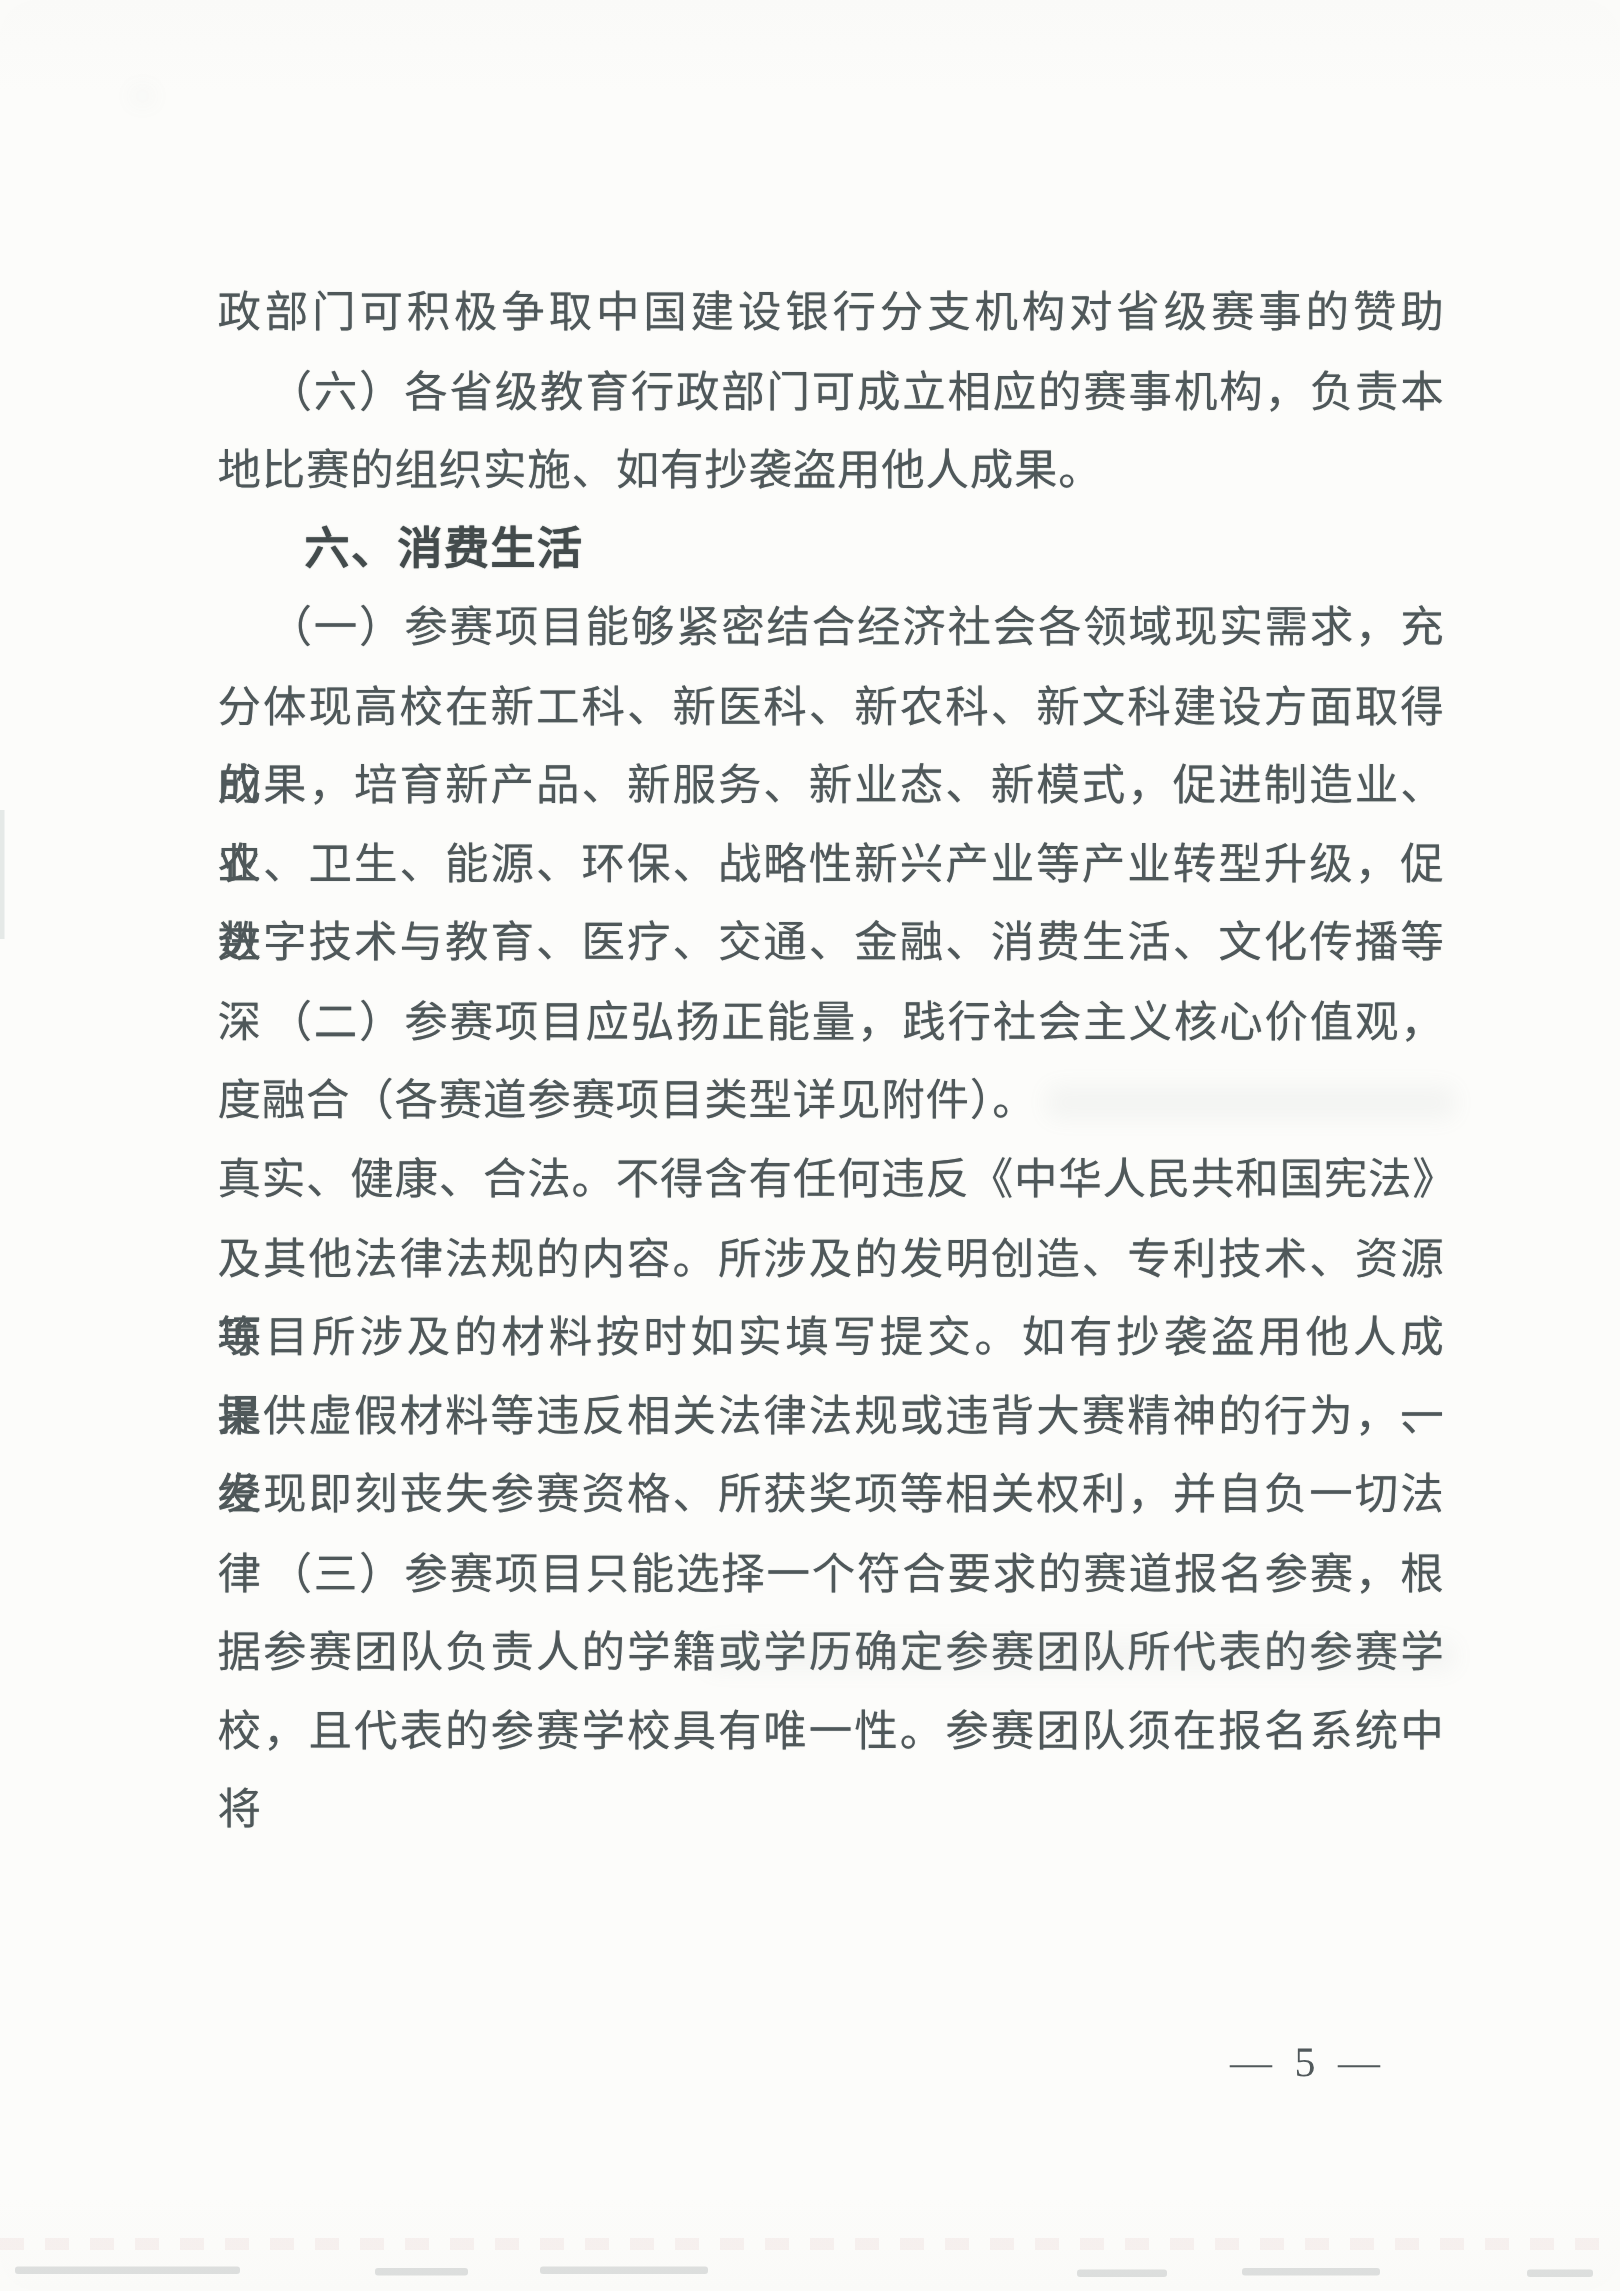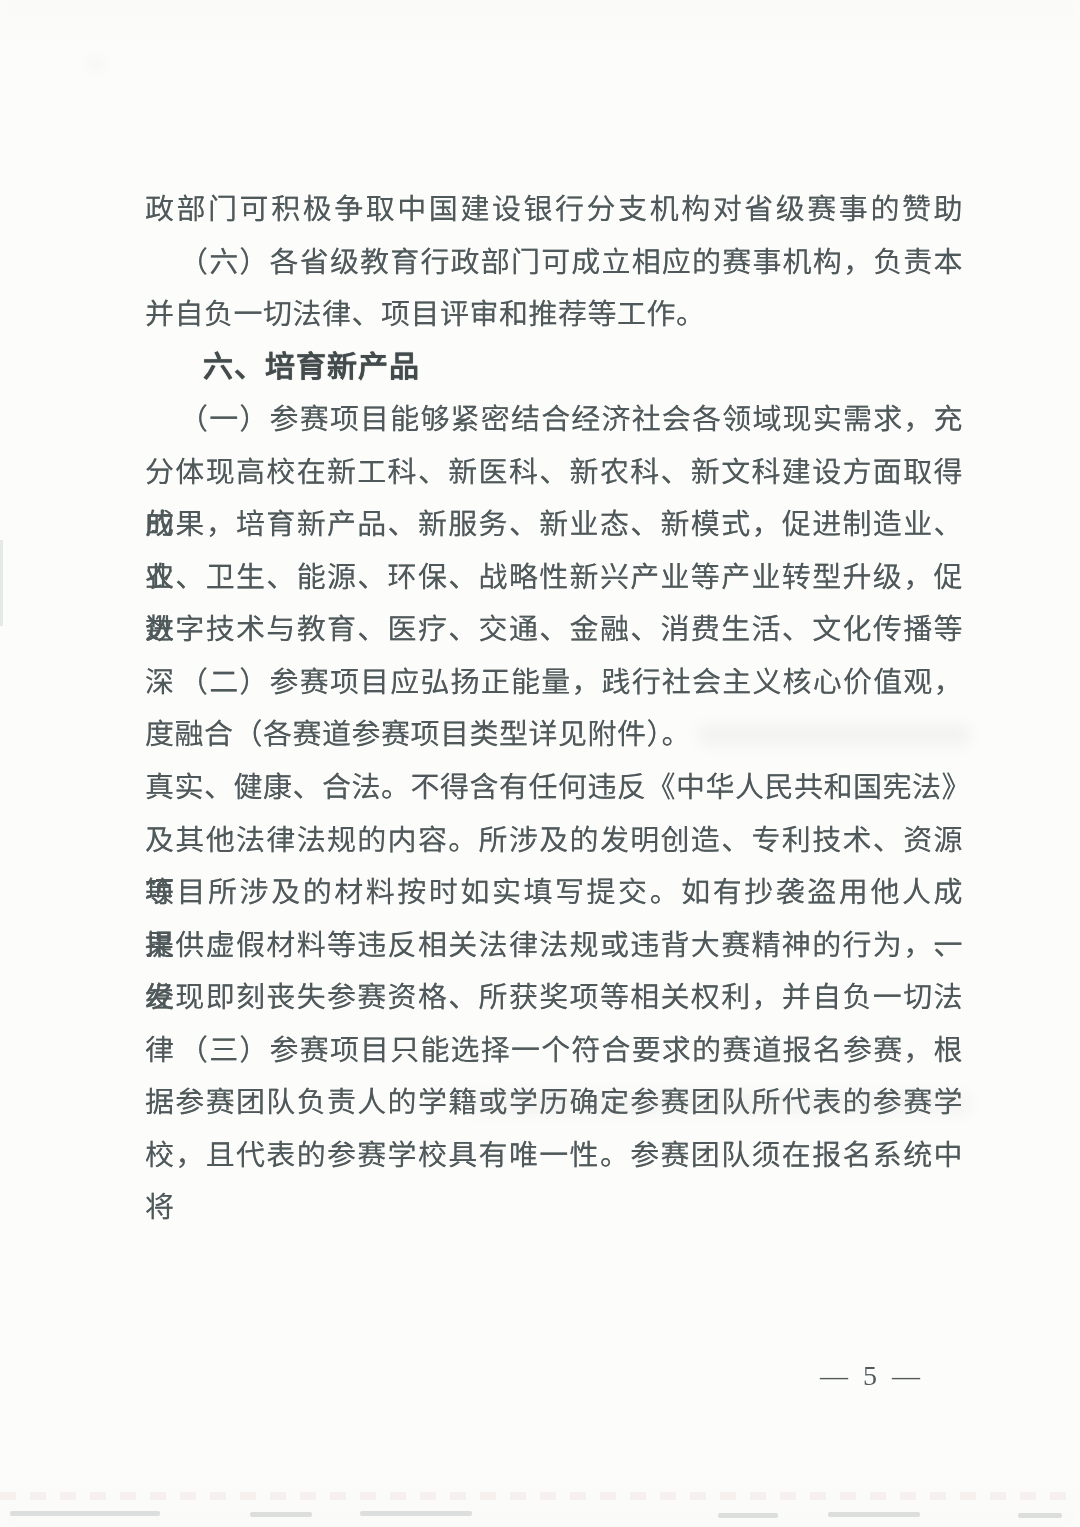--- a/index.html
+++ b/index.html
@@ -108,22 +108,22 @@
   .bd6 { top: 1513px; left: 1018px; width: 44px; }
 </style>
 </head>
 <body>
 
 <div class="page">
 
   <div class="text-block">
     <div class="line justify">政部门可积极争取中国建设银行分支机构对省级赛事的赞助</div>
     <div class="line justify indent">（六）各省级教育行政部门可成立相应的赛事机构，负责本</div>
-    <div class="line left-align">并自负一切法律、项目评审和推荐等工作。</div>
-    <div class="line heading">六、培育新产品</div>
+    <div class="line left-align">地比赛的组织实施、如有抄袭盗用他人成果。</div>
+    <div class="line heading">六、消费生活</div>
     <div class="line justify indent">（一）参赛项目能够紧密结合经济社会各领域现实需求，充</div>
     <div class="line justify">分体现高校在新工科、新医科、新农科、新文科建设方面取得的</div>
     <div class="line justify">成果，培育新产品、新服务、新业态、新模式，促进制造业、农</div>
     <div class="line justify">业、卫生、能源、环保、战略性新兴产业等产业转型升级，促进</div>
     <div class="line justify">数字技术与教育、医疗、交通、金融、消费生活、文化传播等深</div>
     <div class="line justify indent">（二）参赛项目应弘扬正能量，践行社会主义核心价值观，</div>
     <div class="line left-align">度融合（各赛道参赛项目类型详见附件）。</div>
     <div class="line justify">真实、健康、合法。不得含有任何违反《中华人民共和国宪法》</div>
     <div class="line justify">及其他法律法规的内容。所涉及的发明创造、专利技术、资源等</div>
     <div class="line justify">项目所涉及的材料按时如实填写提交。如有抄袭盗用他人成果、</div>

